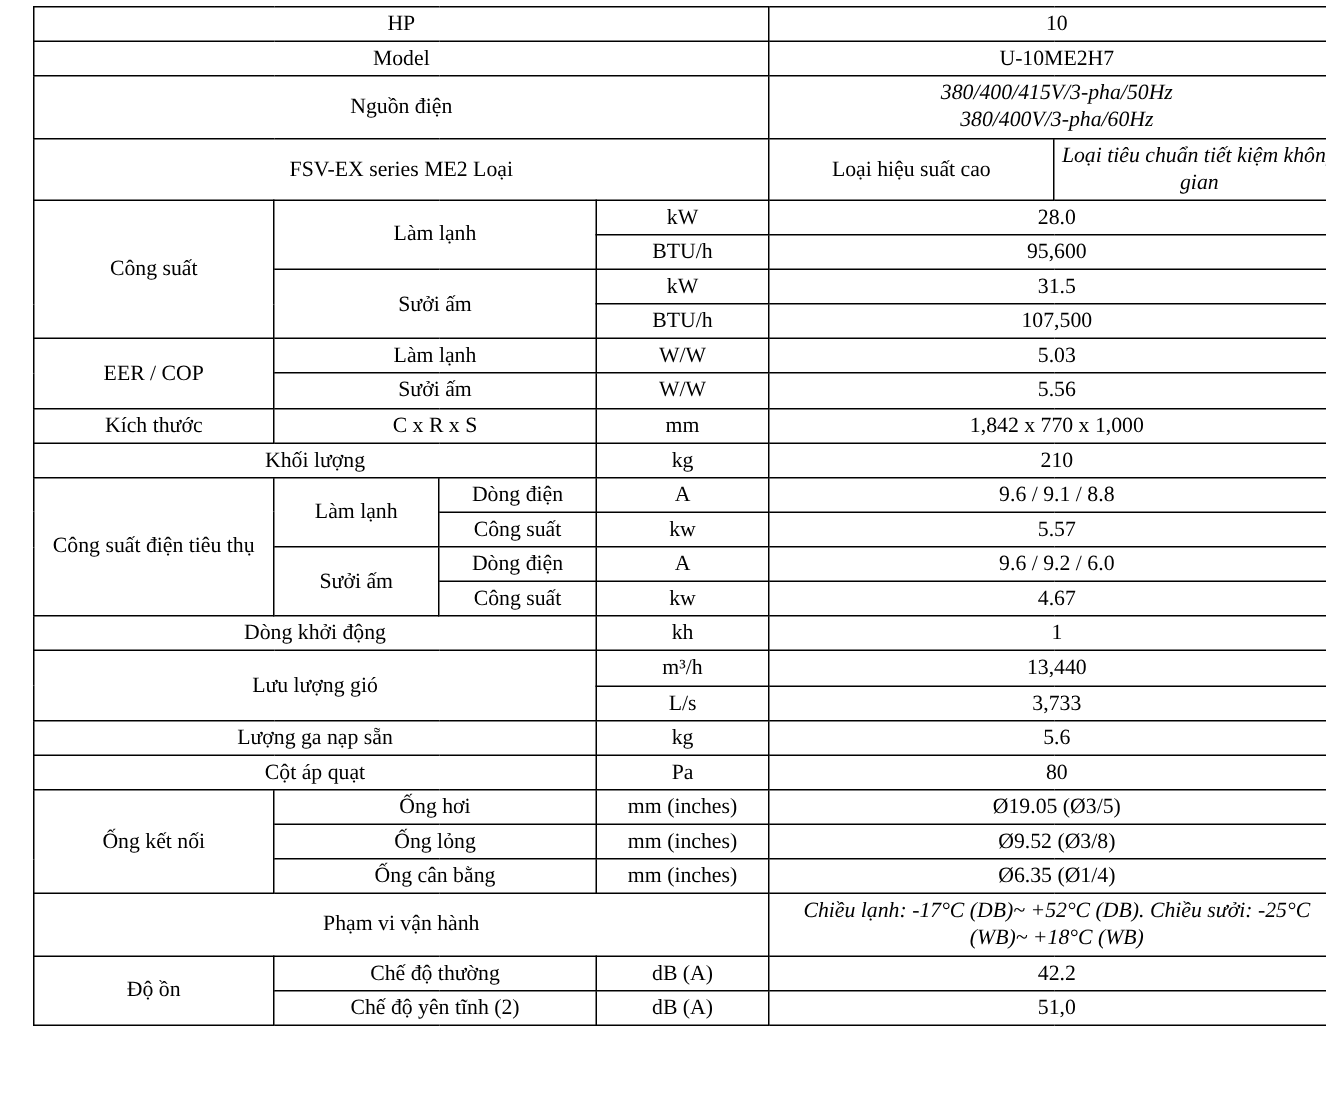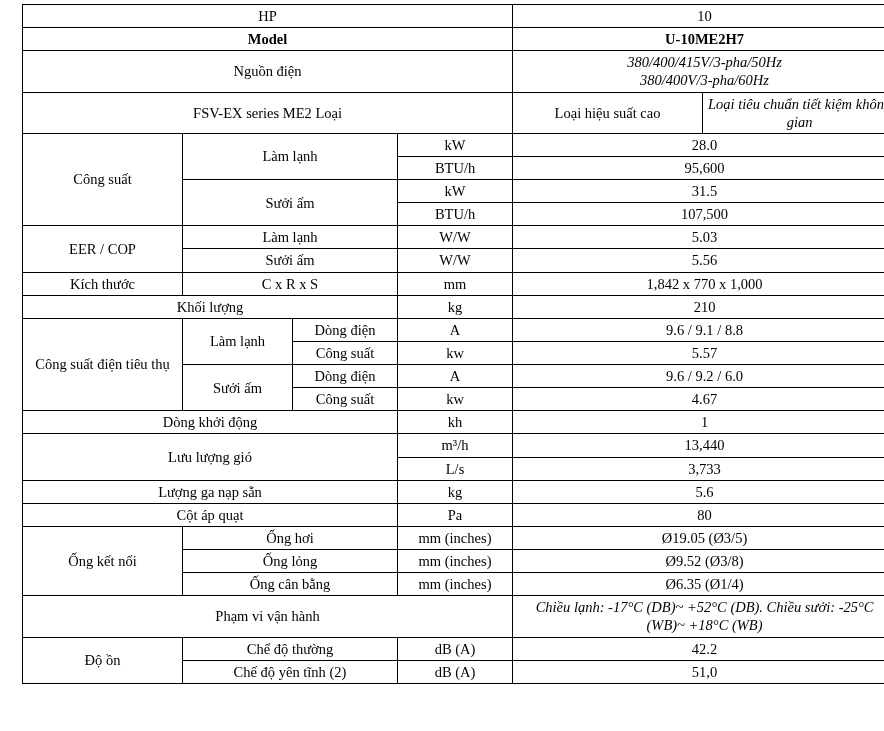--- a/index.html
+++ b/index.html
@@ -24,21 +24,21 @@
   #spec-table td {
     border: 1px solid #000000;
     padding: 2px 4px;
     text-align: center;
     vertical-align: middle;
     line-height: 1.25;
     white-space: normal;
     word-wrap: break-word;
   }
   td.bold {
-    font-weight: bold;
+    font-weight: normal;
   }
   td.two-line {
     line-height: 1.35;
     font-style: italic;
   }
   .col-a { width: 160px; }
   .col-b { width: 110px; }
   .col-c { width: 105px; }
   .col-d { width: 115px; }
   .col-e { width: 190px; }

